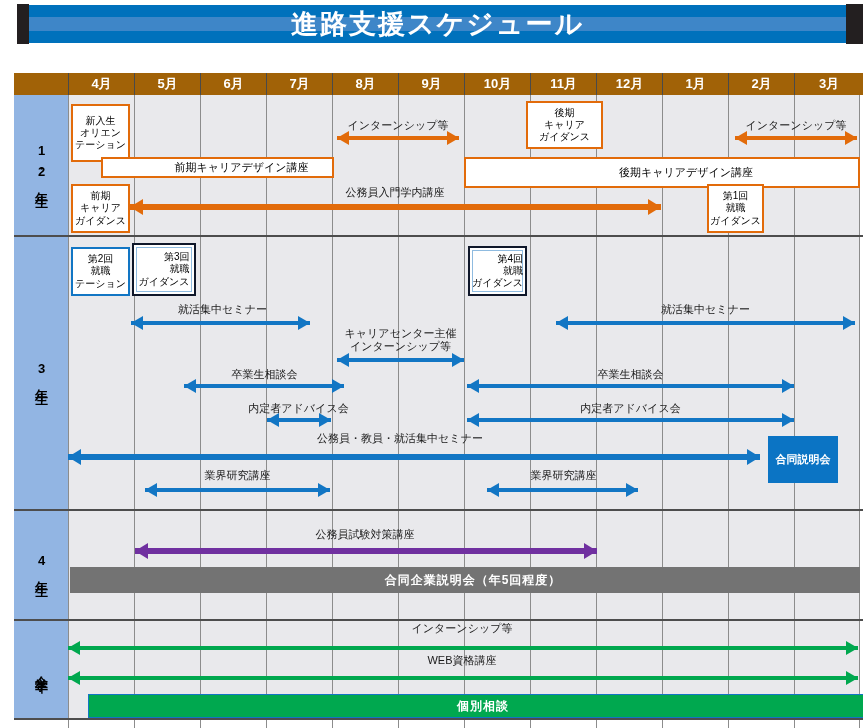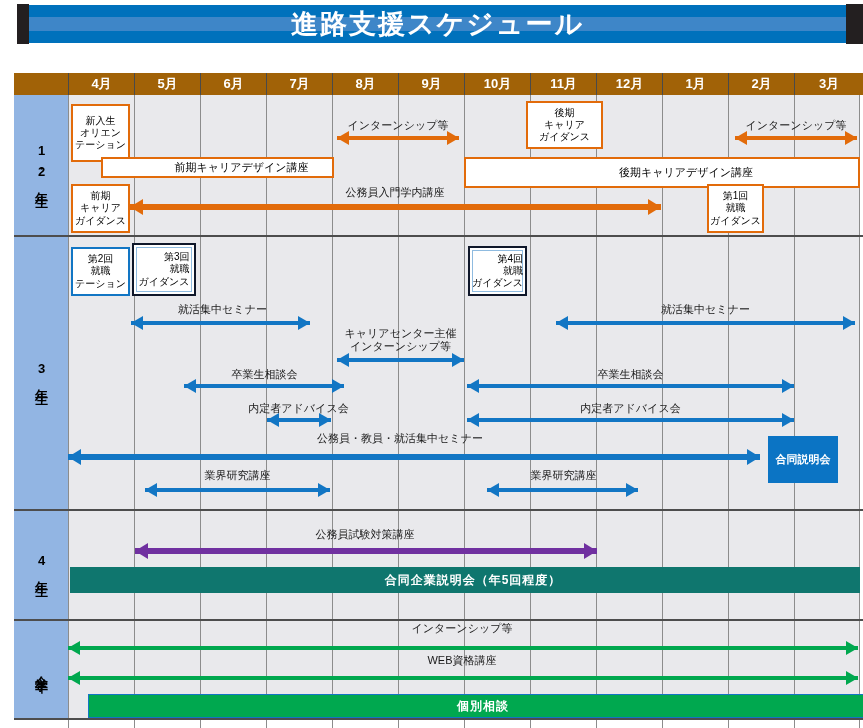--- a/index.html
+++ b/index.html
@@ -42,21 +42,21 @@
     justify-content: center; text-align: center; white-space: pre-line; font-size: 10px;
     line-height: 1.22; color: #000; }
   .ebox.orange { border: 2px solid #E26B0A; }
   .ebox.blue { border: 2px solid #1276C4; }
   .ebox.double { border: 2px solid #0f172a; box-shadow: inset 0 0 0 2px #fff, inset 0 0 0 3px #8FBBE0; text-align: right; }
   .ebox.wide { font-size: 11px; padding-left: 48px; }
   .fillbox { position: absolute; color: #fff; font-weight: bold; font-size: 11px;
     display: flex; align-items: center; justify-content: center; text-align: center; }
   .fillbar { position: absolute; color: #fff; font-weight: bold; font-size: 12px;
     display: flex; align-items: center; justify-content: center; letter-spacing: 1px; }
-  .fillbar.purple { background: #0f766e; padding-left: 16px; }
+  .fillbar.purple { background: #737373; padding-left: 16px; }
   .fillbar.green { background: #00A84F; border: 1px solid #1276C4; margin-left: 18px; }
 
   
   .elabel { position: absolute; font-size: 11px; color: #1a1a1a; text-align: center;
     line-height: 1.18; white-space: pre-line; }
 
   
   .arrow { position: absolute; height: 14px;
     background: linear-gradient(to bottom, transparent calc(50% - 2px),
       currentColor calc(50% - 2px) calc(50% + 2px), transparent calc(50% + 2px)); }

